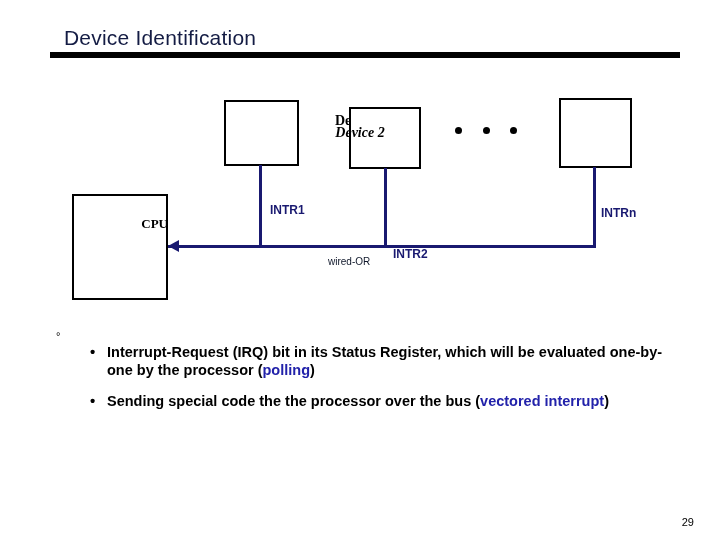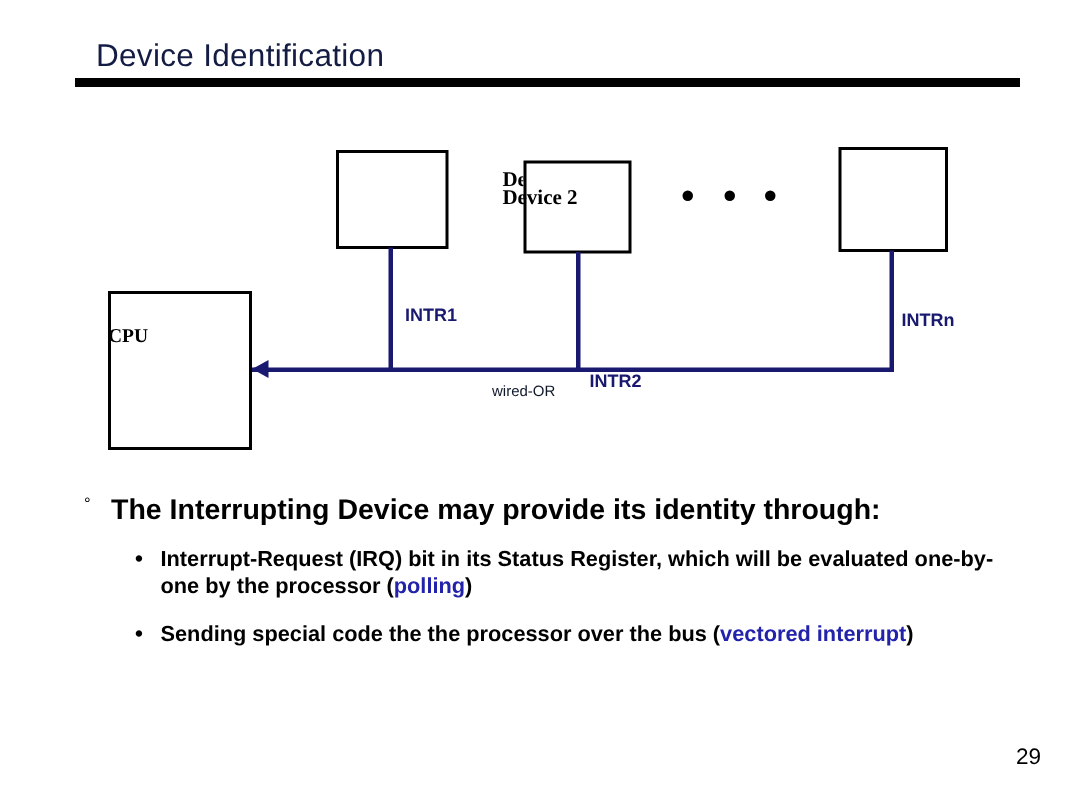--- a/index.html
+++ b/index.html
@@ -57,37 +57,37 @@
     text-align: center;
     font-family: "Liberation Serif", serif;
     font-weight: bold;
     font-size: 14px;
     color: #000000;
     white-space: nowrap;
   }
   #dev1-box { left: 224px; top: 100px; width: 75px; height: 66px; }
   #dev1-label { top: 113px; }
   #dev2-box { left: 349px; top: 107px; width: 72px; height: 62px; }
-  #dev2-label { top: 125px; }
+  #dev2-label { top: 125px; font-style: italic; }
   #devn-box { left: 559px; top: 98px; width: 73px; height: 70px; }
   #devn-label { top: 119px; }
 
   #cpu-box {
     position: absolute;
     left: 72px; top: 194px;
     width: 96px; height: 106px;
     border: 2px solid #000000;
     background: #ffffff;
     box-sizing: border-box;
   }
   #cpu-label {
     position: absolute;
     left: 72px; top: 216px;
     width: 96px;
-    text-align: left;
+    text-align: right;
     font-family: "Liberation Serif", serif;
     font-weight: bold;
     font-size: 13px;
     color: #000000;
   }
 
   
   .ellipsis-dot {
     position: absolute;
     width: 7px; height: 7px;
@@ -180,22 +180,22 @@
     left: 0; top: -1px;
     font-size: 15px;
     color: #000000;
   }
   .hl { color: #2222aa; text-align: right; }
 
   
   #page-number {
     position: absolute;
     right: 26px;
-    bottom: 27px;
-    font-size: 15px;
+    bottom: 12px;
+    font-size: 11px;
     color: #000000;
   }
 </style>
 </head>
 <body>
 
 <div id="slide-title">Device Identification</div>
 <div id="title-rule"></div>
 
 <div id="diagram">
@@ -226,21 +226,20 @@
   <div id="intr2-label" class="intr-label">INTR2</div>
   <div id="intrn-label" class="intr-label">INTRn</div>
 
   <div id="wired-or">wired-OR</div>
 </div>
 
 <div id="body">
 
   <div class="lvl1">
     <span class="marker">°</span>
-    <span>The Interrupting Device may provide its identity through:</span>
   </div>
 
   <div class="lvl2">
     <span class="marker">•</span>
     <span>Interrupt-Request (IRQ) bit in its Status Register, which will be evaluated one-by-one by the processor (</span><span class="hl">polling</span><span>)</span>
   </div>
 
   <div class="lvl2">
     <span class="marker">•</span>
     <span>Sending special code the the processor over the bus (</span><span class="hl">vectored interrupt</span><span>)</span>

